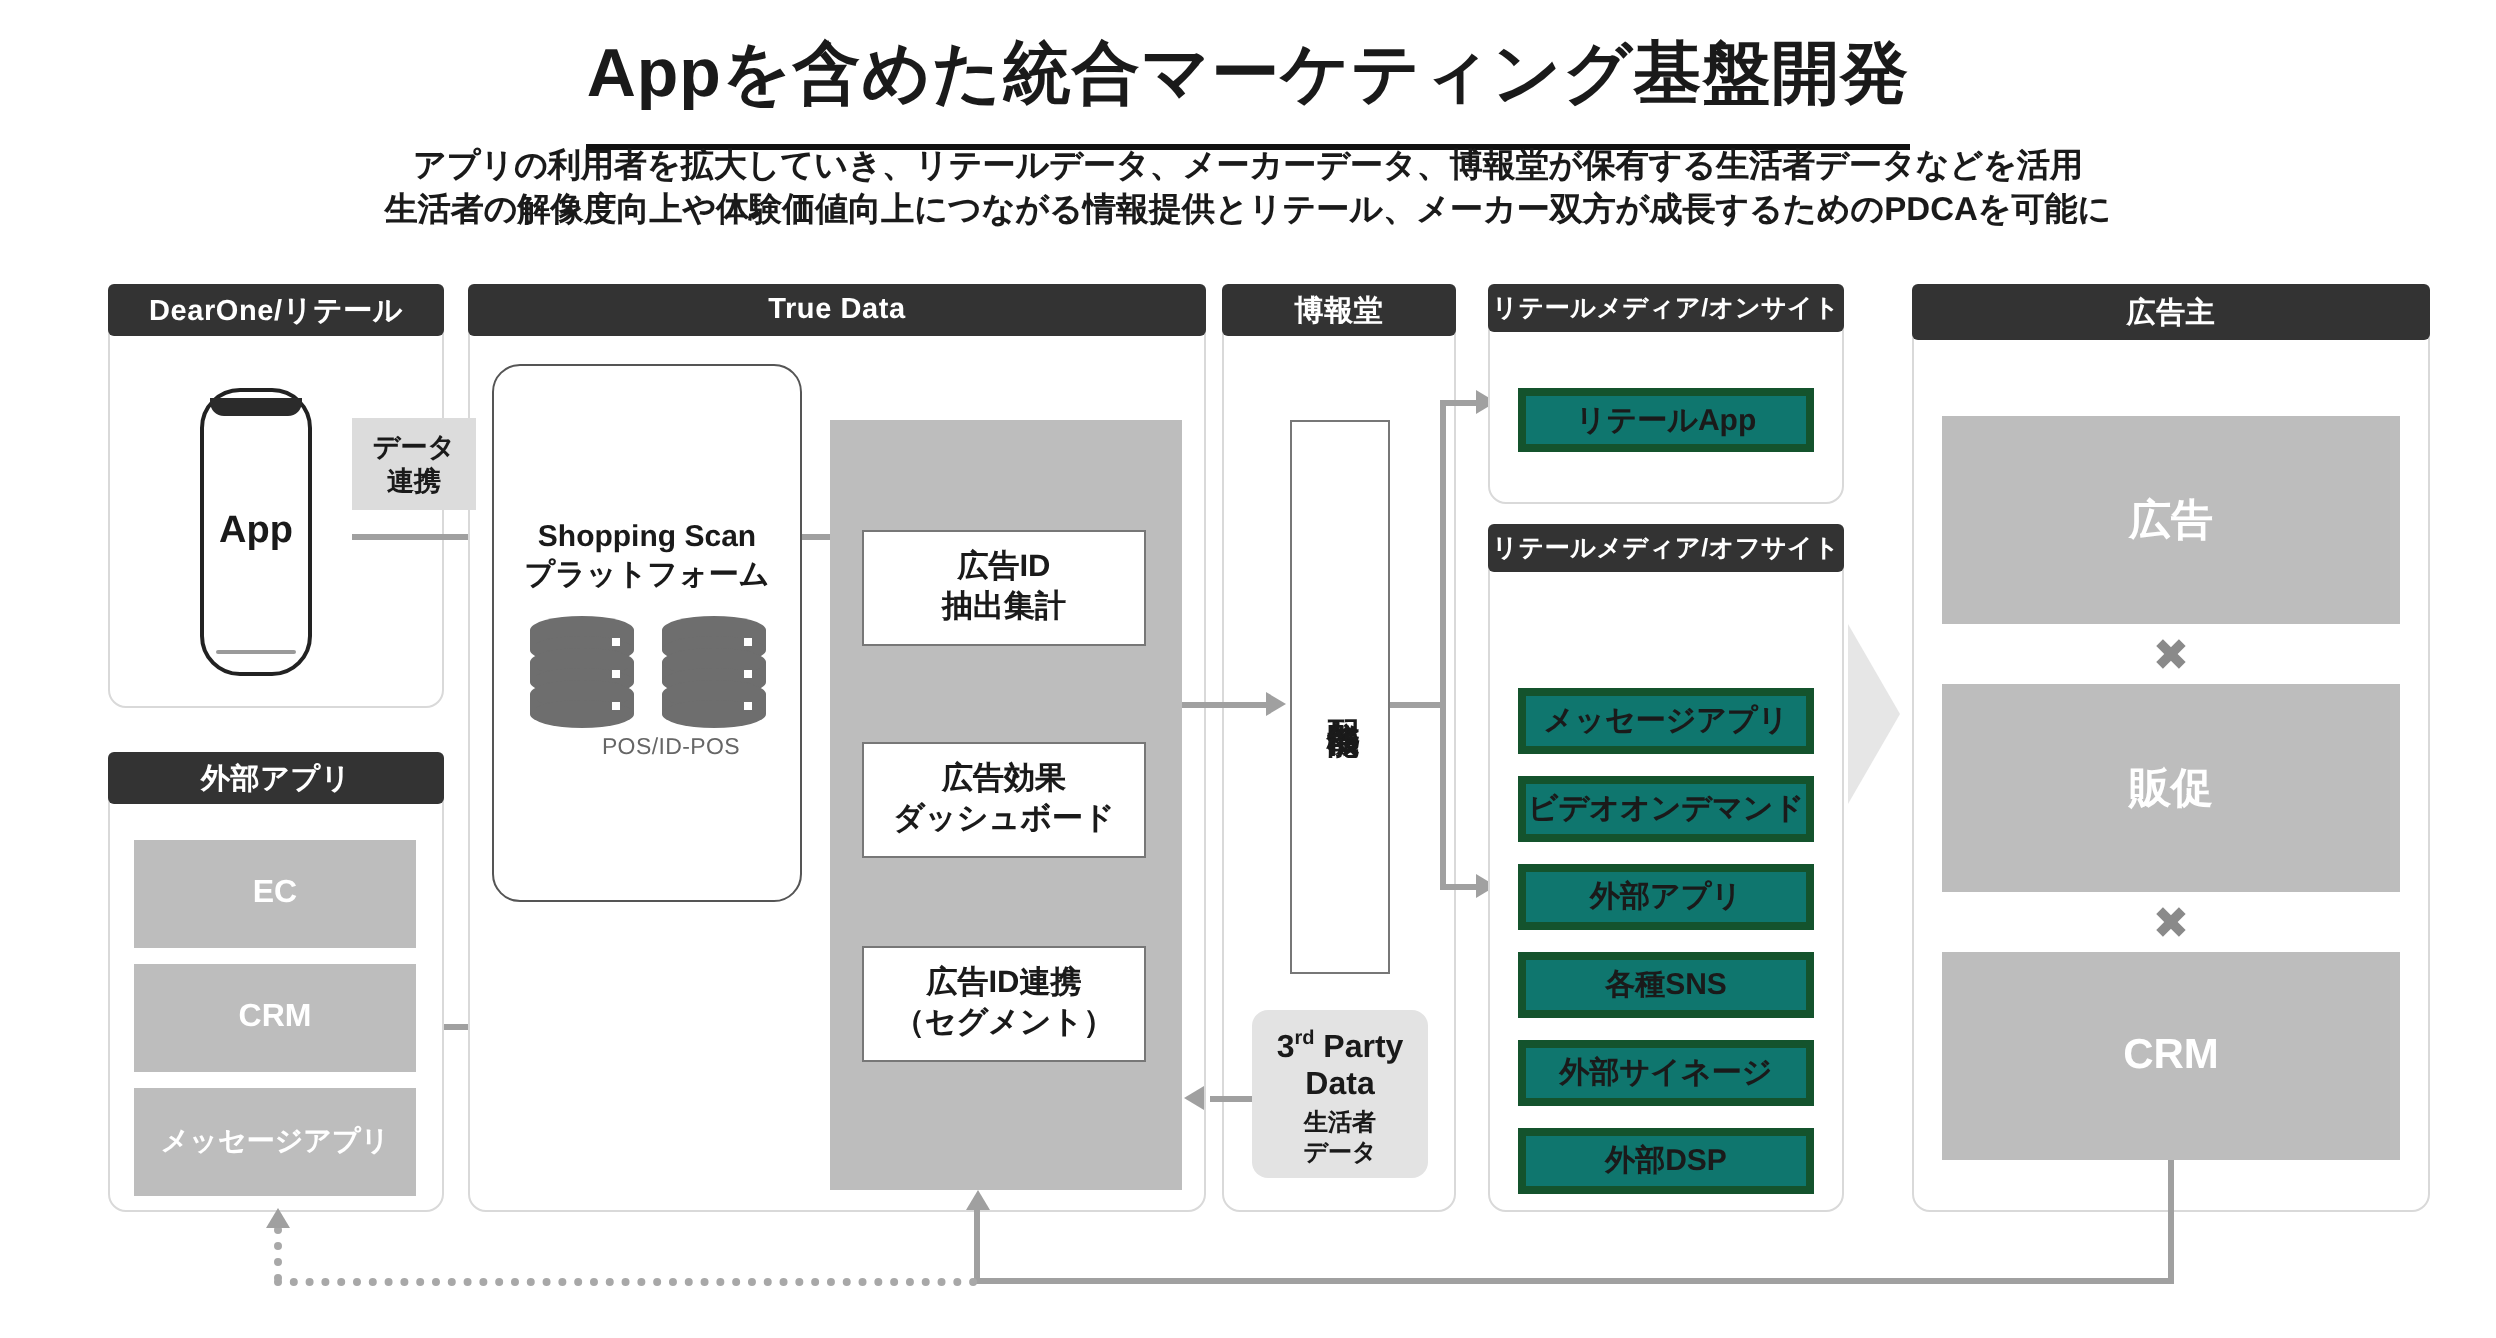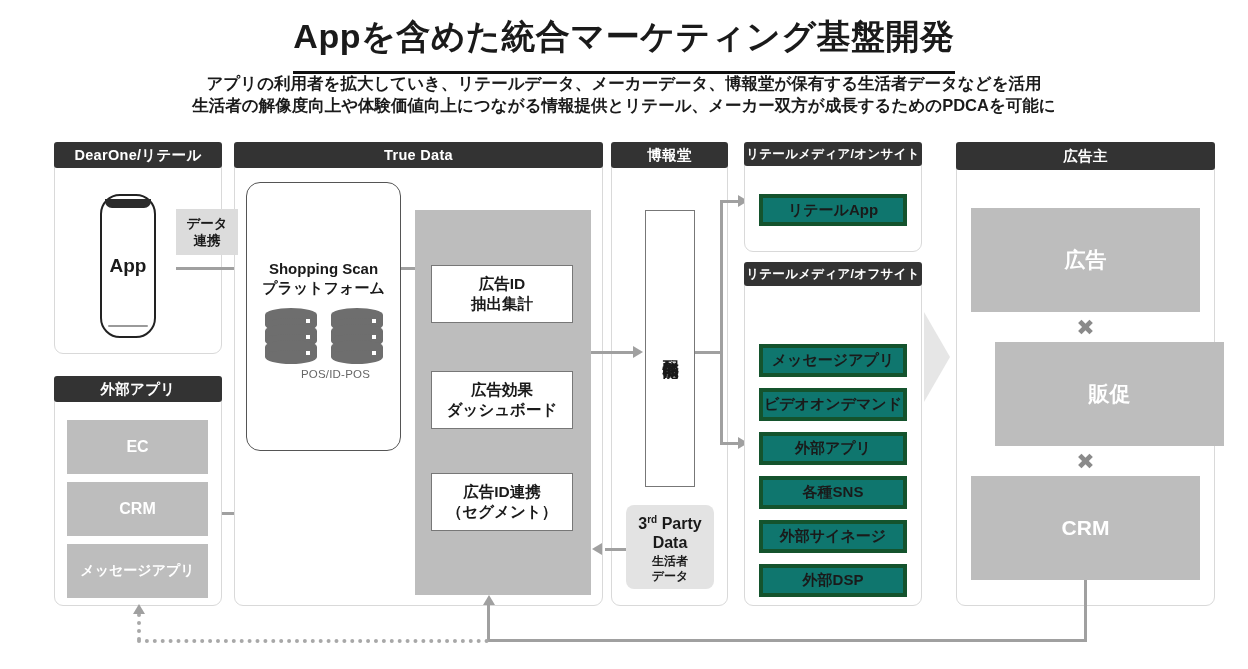--- a/index.html
+++ b/index.html
@@ -340,21 +340,21 @@
   <div class="medbox" style="left:759px; top:520px; width:148px; height:33px;">外部サイネージ</div>
   <div class="medbox" style="left:759px; top:564px; width:148px; height:33px;">外部DSP</div>
 
   <div class="bigchev" style="left:924px; top:312px;"></div>
 
   <div class="panel" style="left:956px; top:142px; width:259px; height:464px;"></div>
   <div class="panel-head" style="left:956px; top:142px; width:259px; height:28px;">広告主</div>
 
   <div class="graybox" style="left:971px; top:208px; width:229px; height:104px; font-size:21px;">広告</div>
   <div class="xmark" style="left:971px; top:317px; width:229px;">✖</div>
-  <div class="graybox" style="left:971px; top:342px; width:229px; height:104px; font-size:21px;margin-left:24px;">販促</div>
+  <div class="graybox" style="left:971px; top:342px; width:229px; height:104px; font-size:21px;">販促</div>
   <div class="xmark" style="left:971px; top:451px; width:229px;">✖</div>
   <div class="graybox" style="left:971px; top:476px; width:229px; height:104px; font-size:21px;">CRM</div>
 
   <div class="vline" style="left:1084px; top:580px; height:62px;"></div>
 
   <div class="hline" style="left:487px; top:639px; width:600px;"></div>
 
   <div class="vline" style="left:487px; top:604px; height:38px;"></div>
   <div class="arrow-u" style="left:483px; top:595px;"></div>
 

